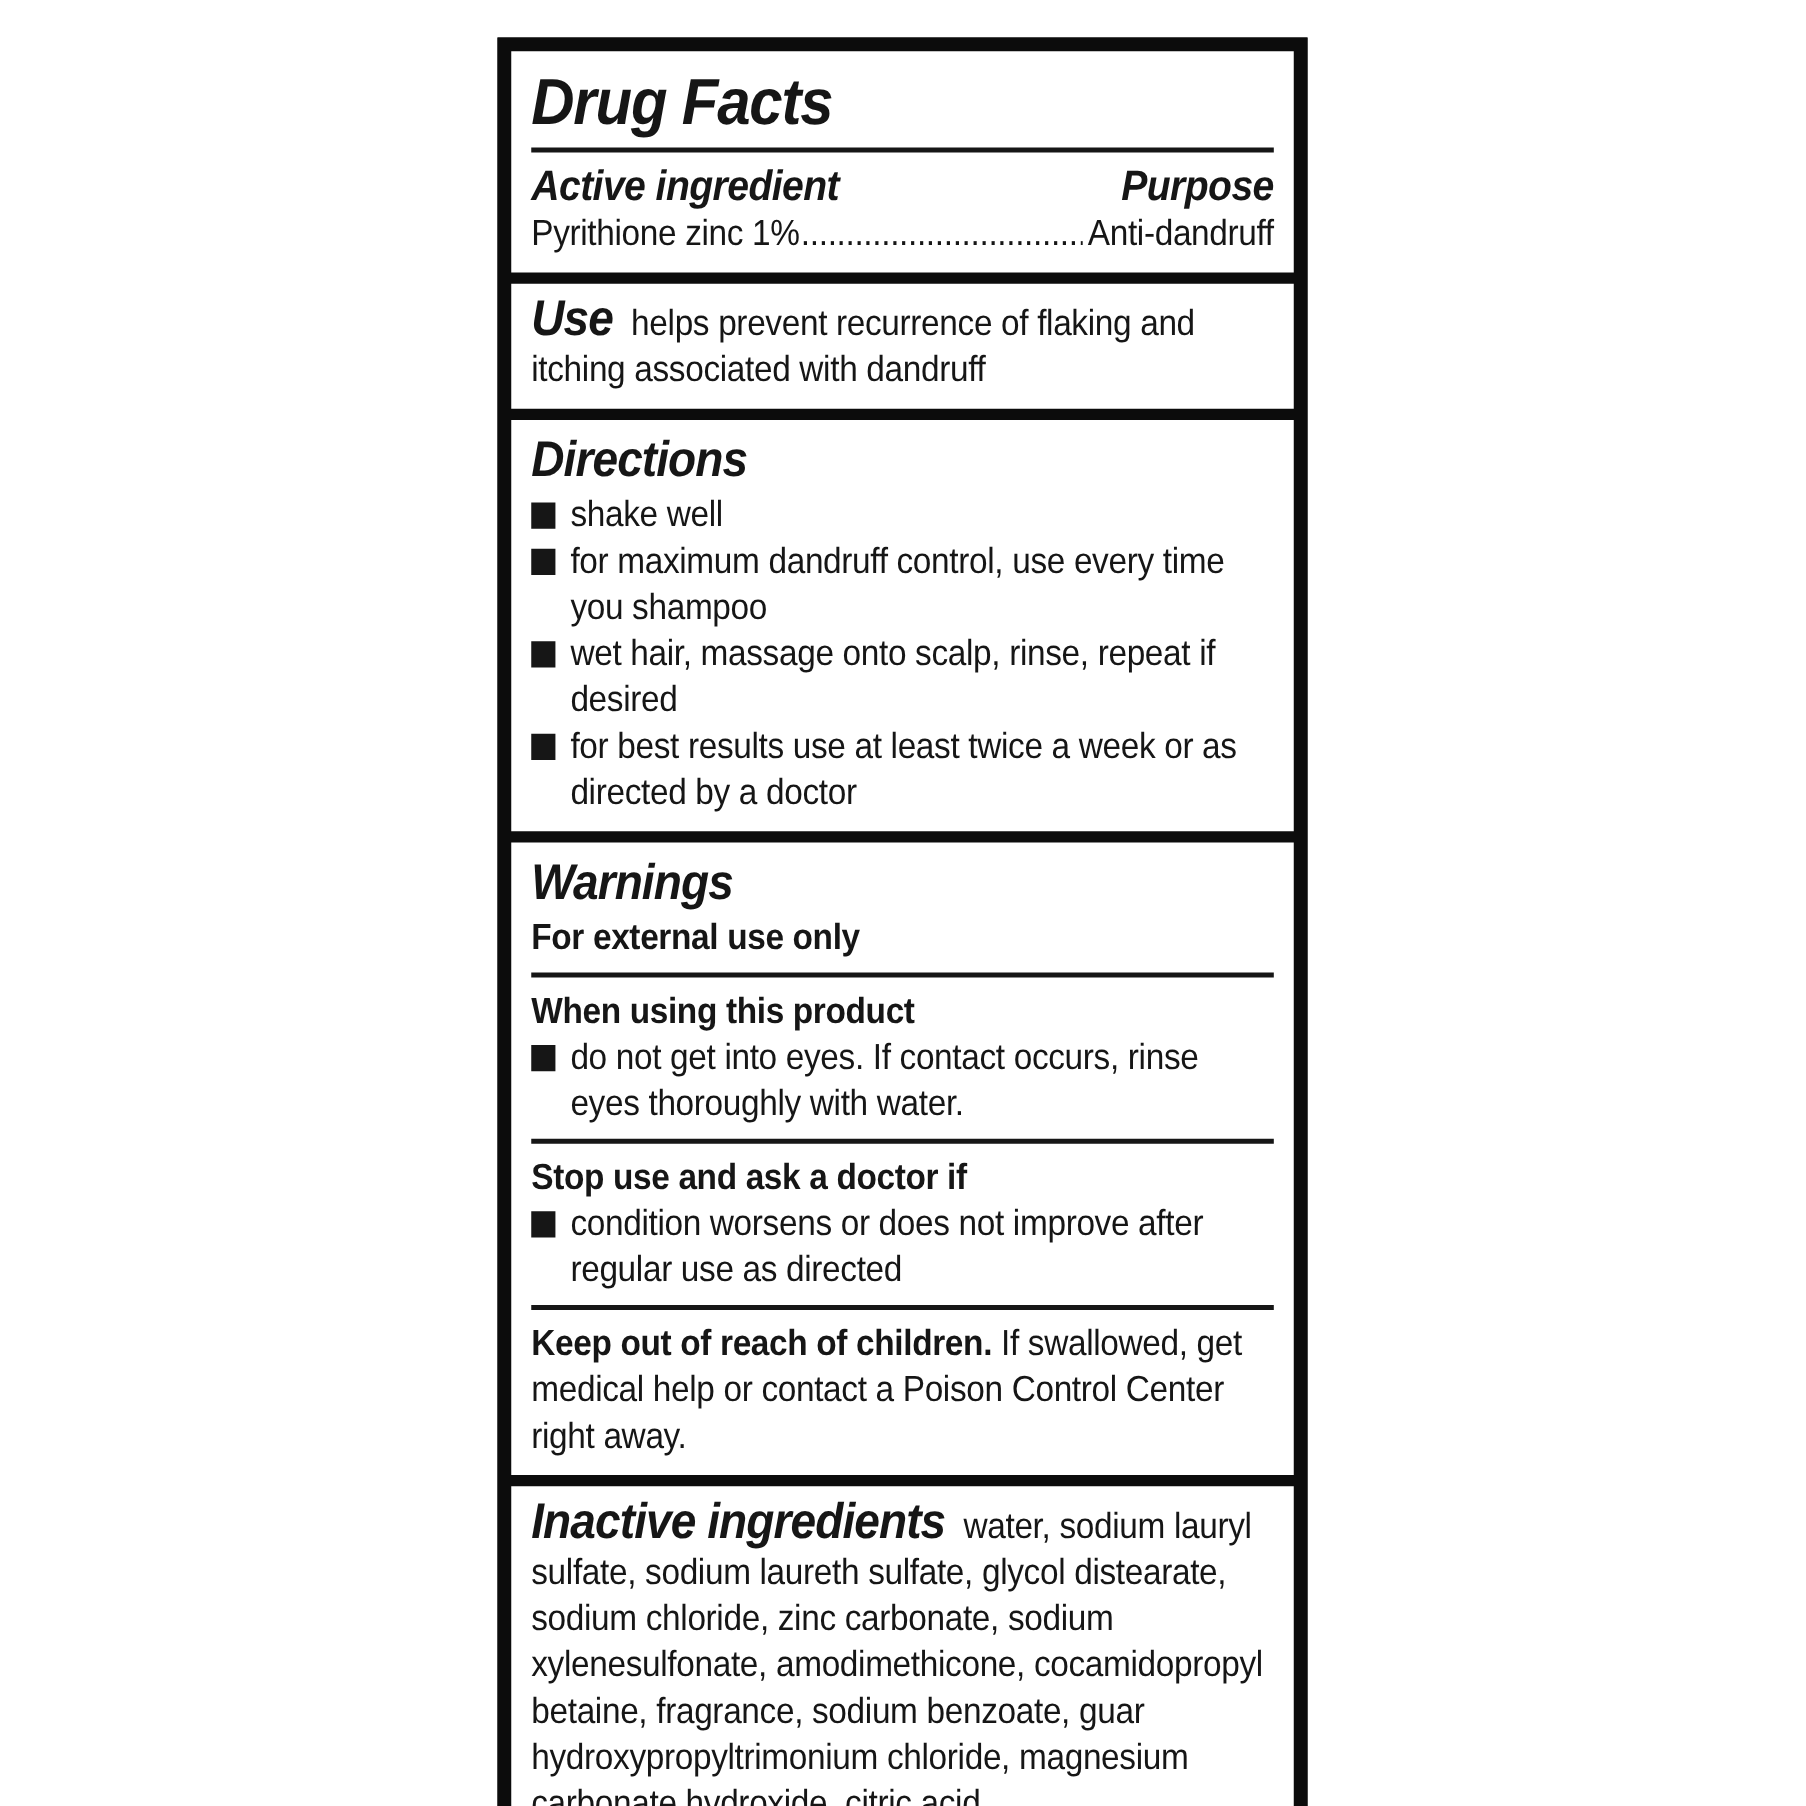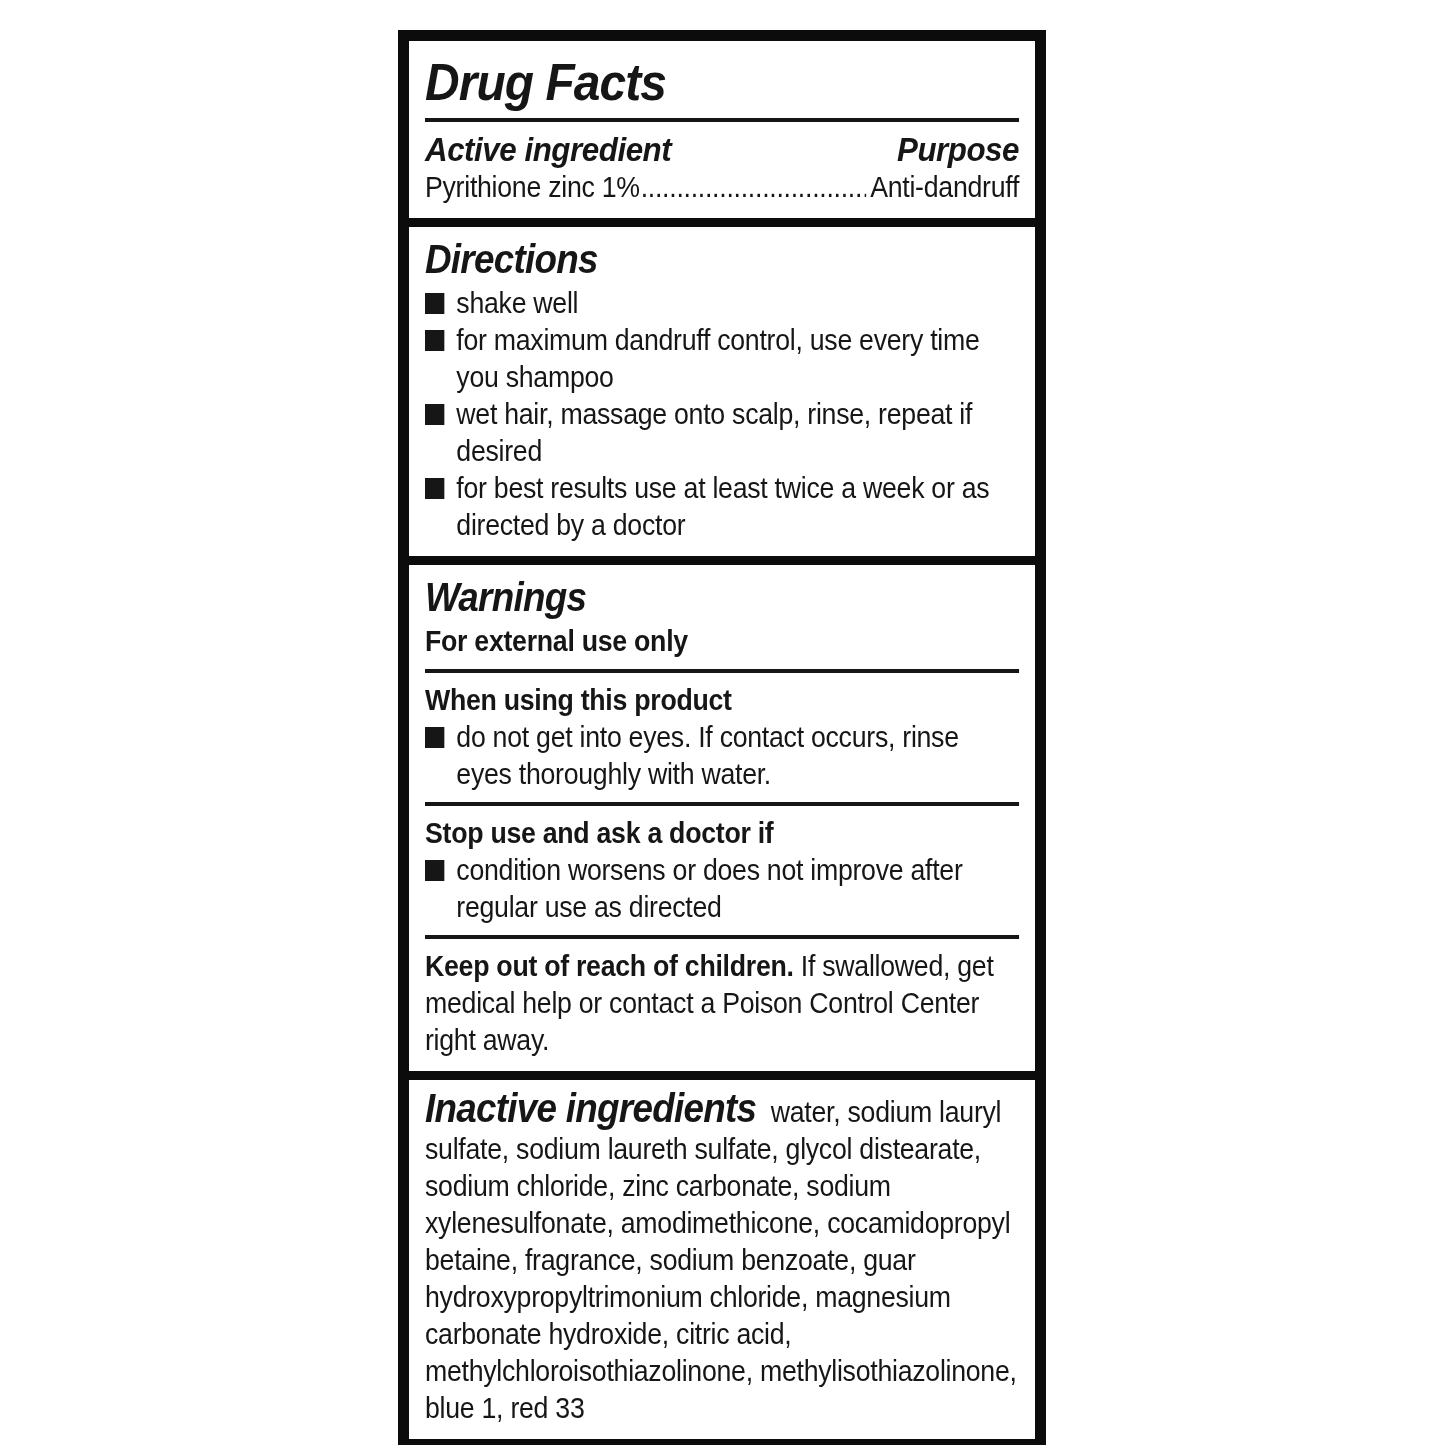--- a/index.html
+++ b/index.html
@@ -146,20 +146,28 @@
           <span class="h2">Purpose</span>
         </div>
         <div class="dots-row">
           <span>Pyrithione zinc 1%</span>
           <span class="dots">........................................................................</span>
           <span>Anti-dandruff</span>
         </div>
       </div>
     </div>
 
+    <div class="section">
+      <div class="condense">
+        <p class="body-text" style="margin:0;">
+          <span class="inline-heading">Use</span>
+          <span>helps prevent recurrence of flaking and itching associated with dandruff</span>
+        </p>
+      </div>
+    </div>
 
     <div class="section">
       <div class="condense">
         <div class="sec-heading block">Directions</div>
         <div class="bullet-row">
           <span class="bullet-sq"></span>
           <span class="bullet-text">shake well</span>
         </div>
         <div class="bullet-row">
           <span class="bullet-sq"></span>

